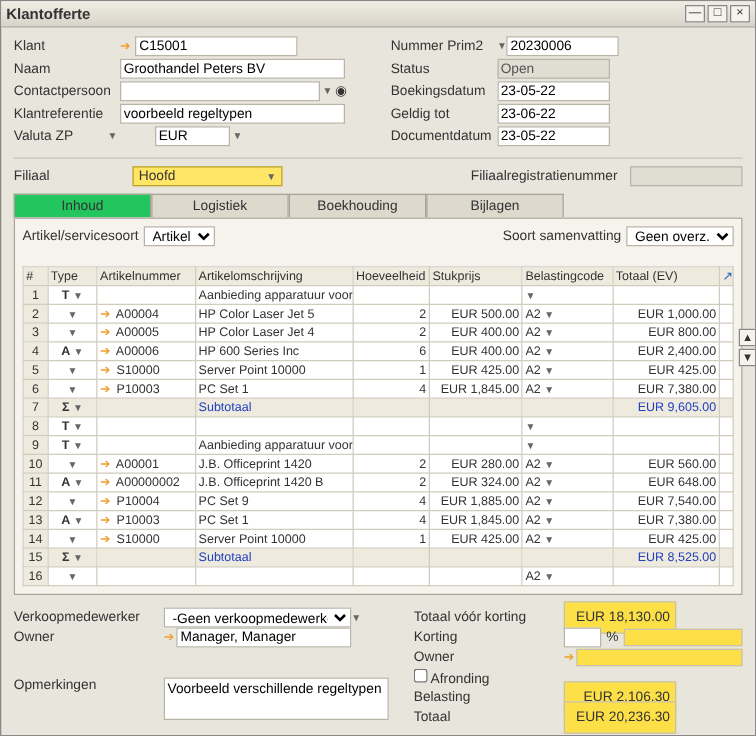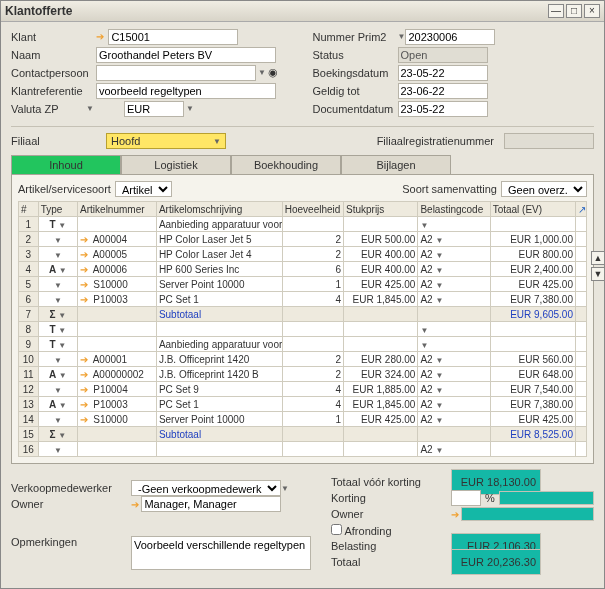--- a/index.html
+++ b/index.html
@@ -20,39 +20,39 @@
 input.i { width: 130px; }
 .readonly-gray { background: #e0ddd3; }
 .divider { border-top: 1px solid #c5c1b5; margin: 4px 10px; }
 .filiaal-row { padding: 2px 10px 6px 10px; display: flex; align-items: center; gap: 10px; }
 .filiaal-row .lbl { width: 85px; }
 .hoofd { background: #ffe666; border: 1px solid #b8a030; padding: 1px 4px; width: 120px; display: inline-flex; align-items: center; justify-content: space-between; height: 16px; }
 .tabs { display: flex; margin: 0 10px; }
 .tab { border: 1px solid #a8a498; border-bottom: none; padding: 3px 0; width: 110px; text-align: center; background: #ddd9cd; cursor: pointer; font-size: 11px; }
 .tab.active { background: #22c55e; font-weight: normal; }
 .tabpanel { margin: 0 10px 6px 10px; border: 1px solid #a8a498; background: #f5f3ec; padding: 6px; }
-.toolbar-row { display: flex; align-items: flex-start; justify-content: space-between; margin-bottom: 4px; }
+.toolbar-row { display: flex; align-items: flex-start; justify-content: space-between; margin-bottom: 16px; }
 .toolbar-row .left, .toolbar-row .right { display: flex; align-items: center; gap: 4px; }
 .grid-wrap { position: relative; }
 .grid { border: 1px solid #a8a498; background: #fff; font-size: 10px; width: 100%; border-collapse: collapse; table-layout: fixed; }
 .grid th, .grid td { border: 1px solid #d0ccbe; padding: 1px 2px; height: 15px; overflow: hidden; white-space: nowrap; }
 .grid th { background: #eeeade; font-weight: normal; text-align: left; }
 .grid .rownum { background: #eeeade; text-align: center; width: 18px; }
 .grid .subtotal-row td { background: #eeeade; }
 .grid .subtotal-lbl { color: #2040c0; }
 .grid .subtotal-val { color: #2040c0; text-align: right; }
 .num { text-align: right; }
 .dd { color: #666; font-size: 8px; text-align: center; }
 .side-btns { position: absolute; right: -18px; top: 50px; display: flex; flex-direction: column; gap: 2px; }
 .sbtn { width: 14px; height: 14px; border: 1px solid #888; background: #f5f3ec; font-size: 9px; text-align: center; line-height: 12px; cursor: pointer; }
-.footer { padding: 4px 10px 8px 10px; display: flex; gap: 20px; align-items: flex-end; }
+.footer { padding: 4px 10px 8px 10px; display: flex; gap: 20px; }
 .footer .left, .footer .right { flex: 1; }
 .footer .row { display: flex; align-items: center; height: 16px; }
 .footer .row .lbl { width: 120px; }
-.footer .valbox { border: 1px solid #c5c1b5; background: #14b8a6; padding: 6px 4px; min-width: 90px; text-align: right; }
+.footer .valbox { border: 1px solid #c5c1b5; background: #fde047; padding: 6px 4px; min-width: 90px; text-align: right; }
 textarea.remarks { border: 1px solid #b8b4a8; background: #fff; font: inherit; width: 180px; height: 34px; resize: none; padding: 2px; }
 .expand-icon { color: #2060c0; font-size: 10px; }
 .chk { width: 11px; height: 11px; }
 </style>
 </head>
 <body>
 
 <div class="window">
 
   <div class="titlebar">

